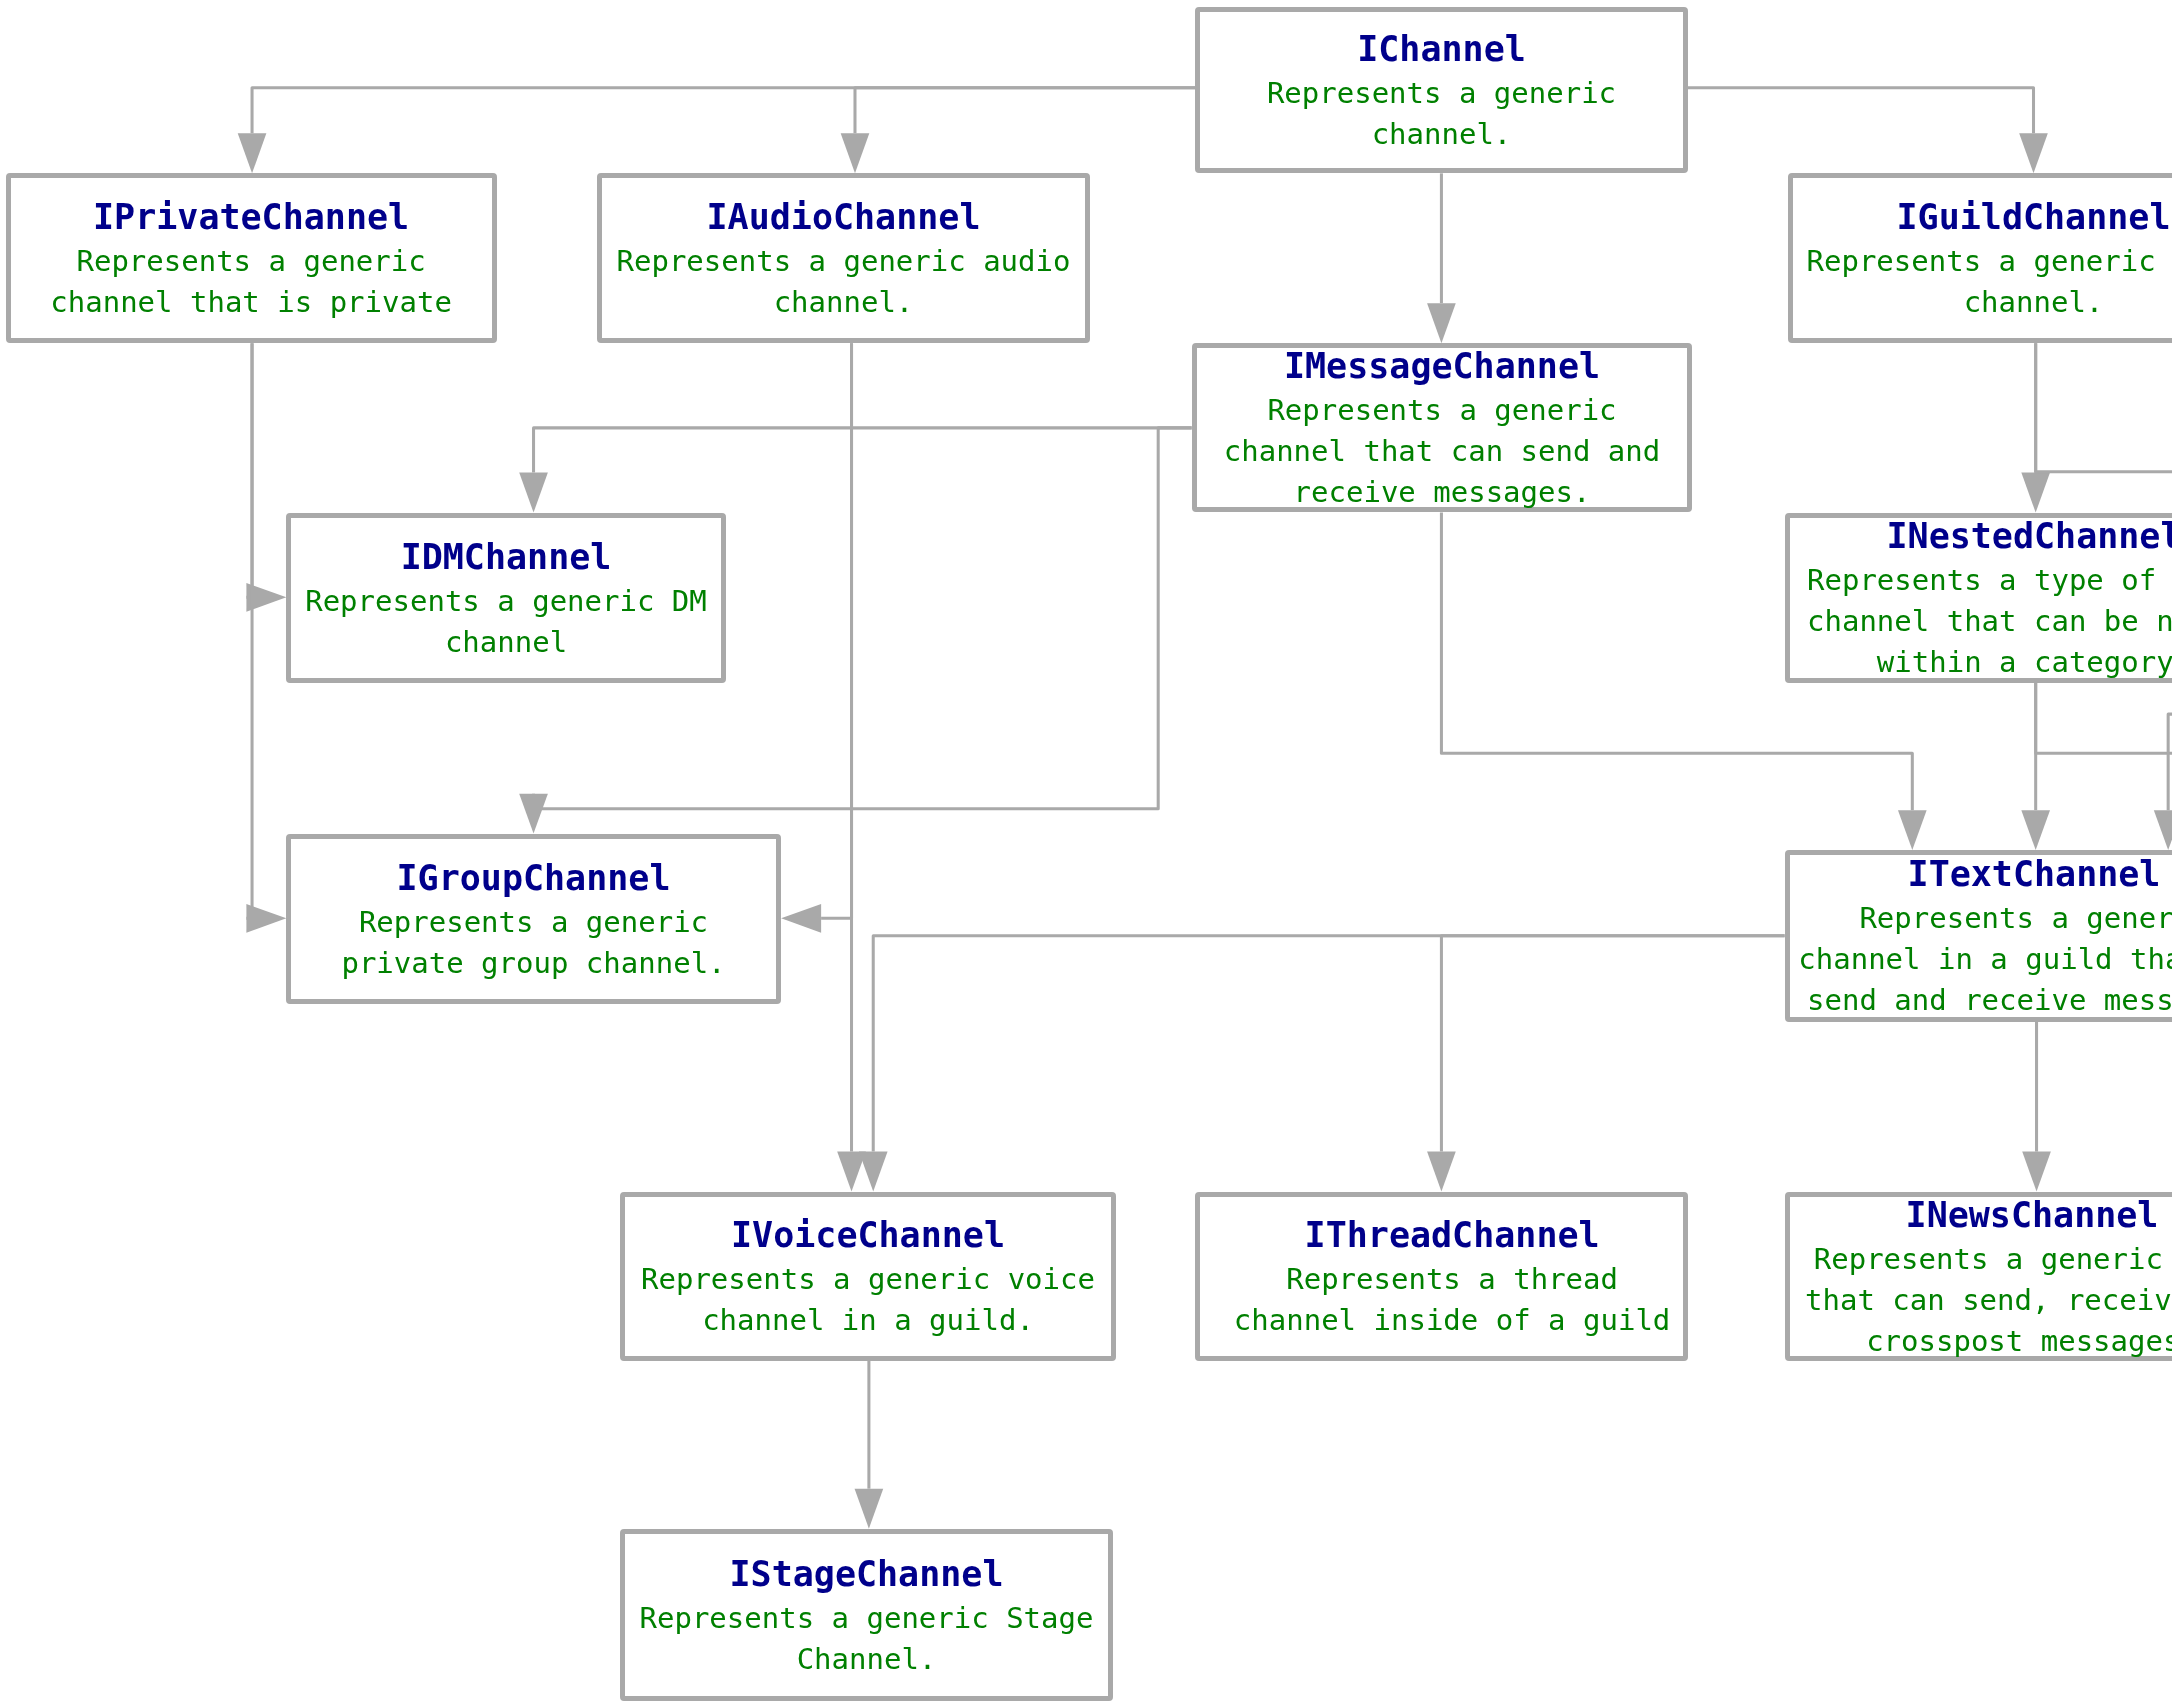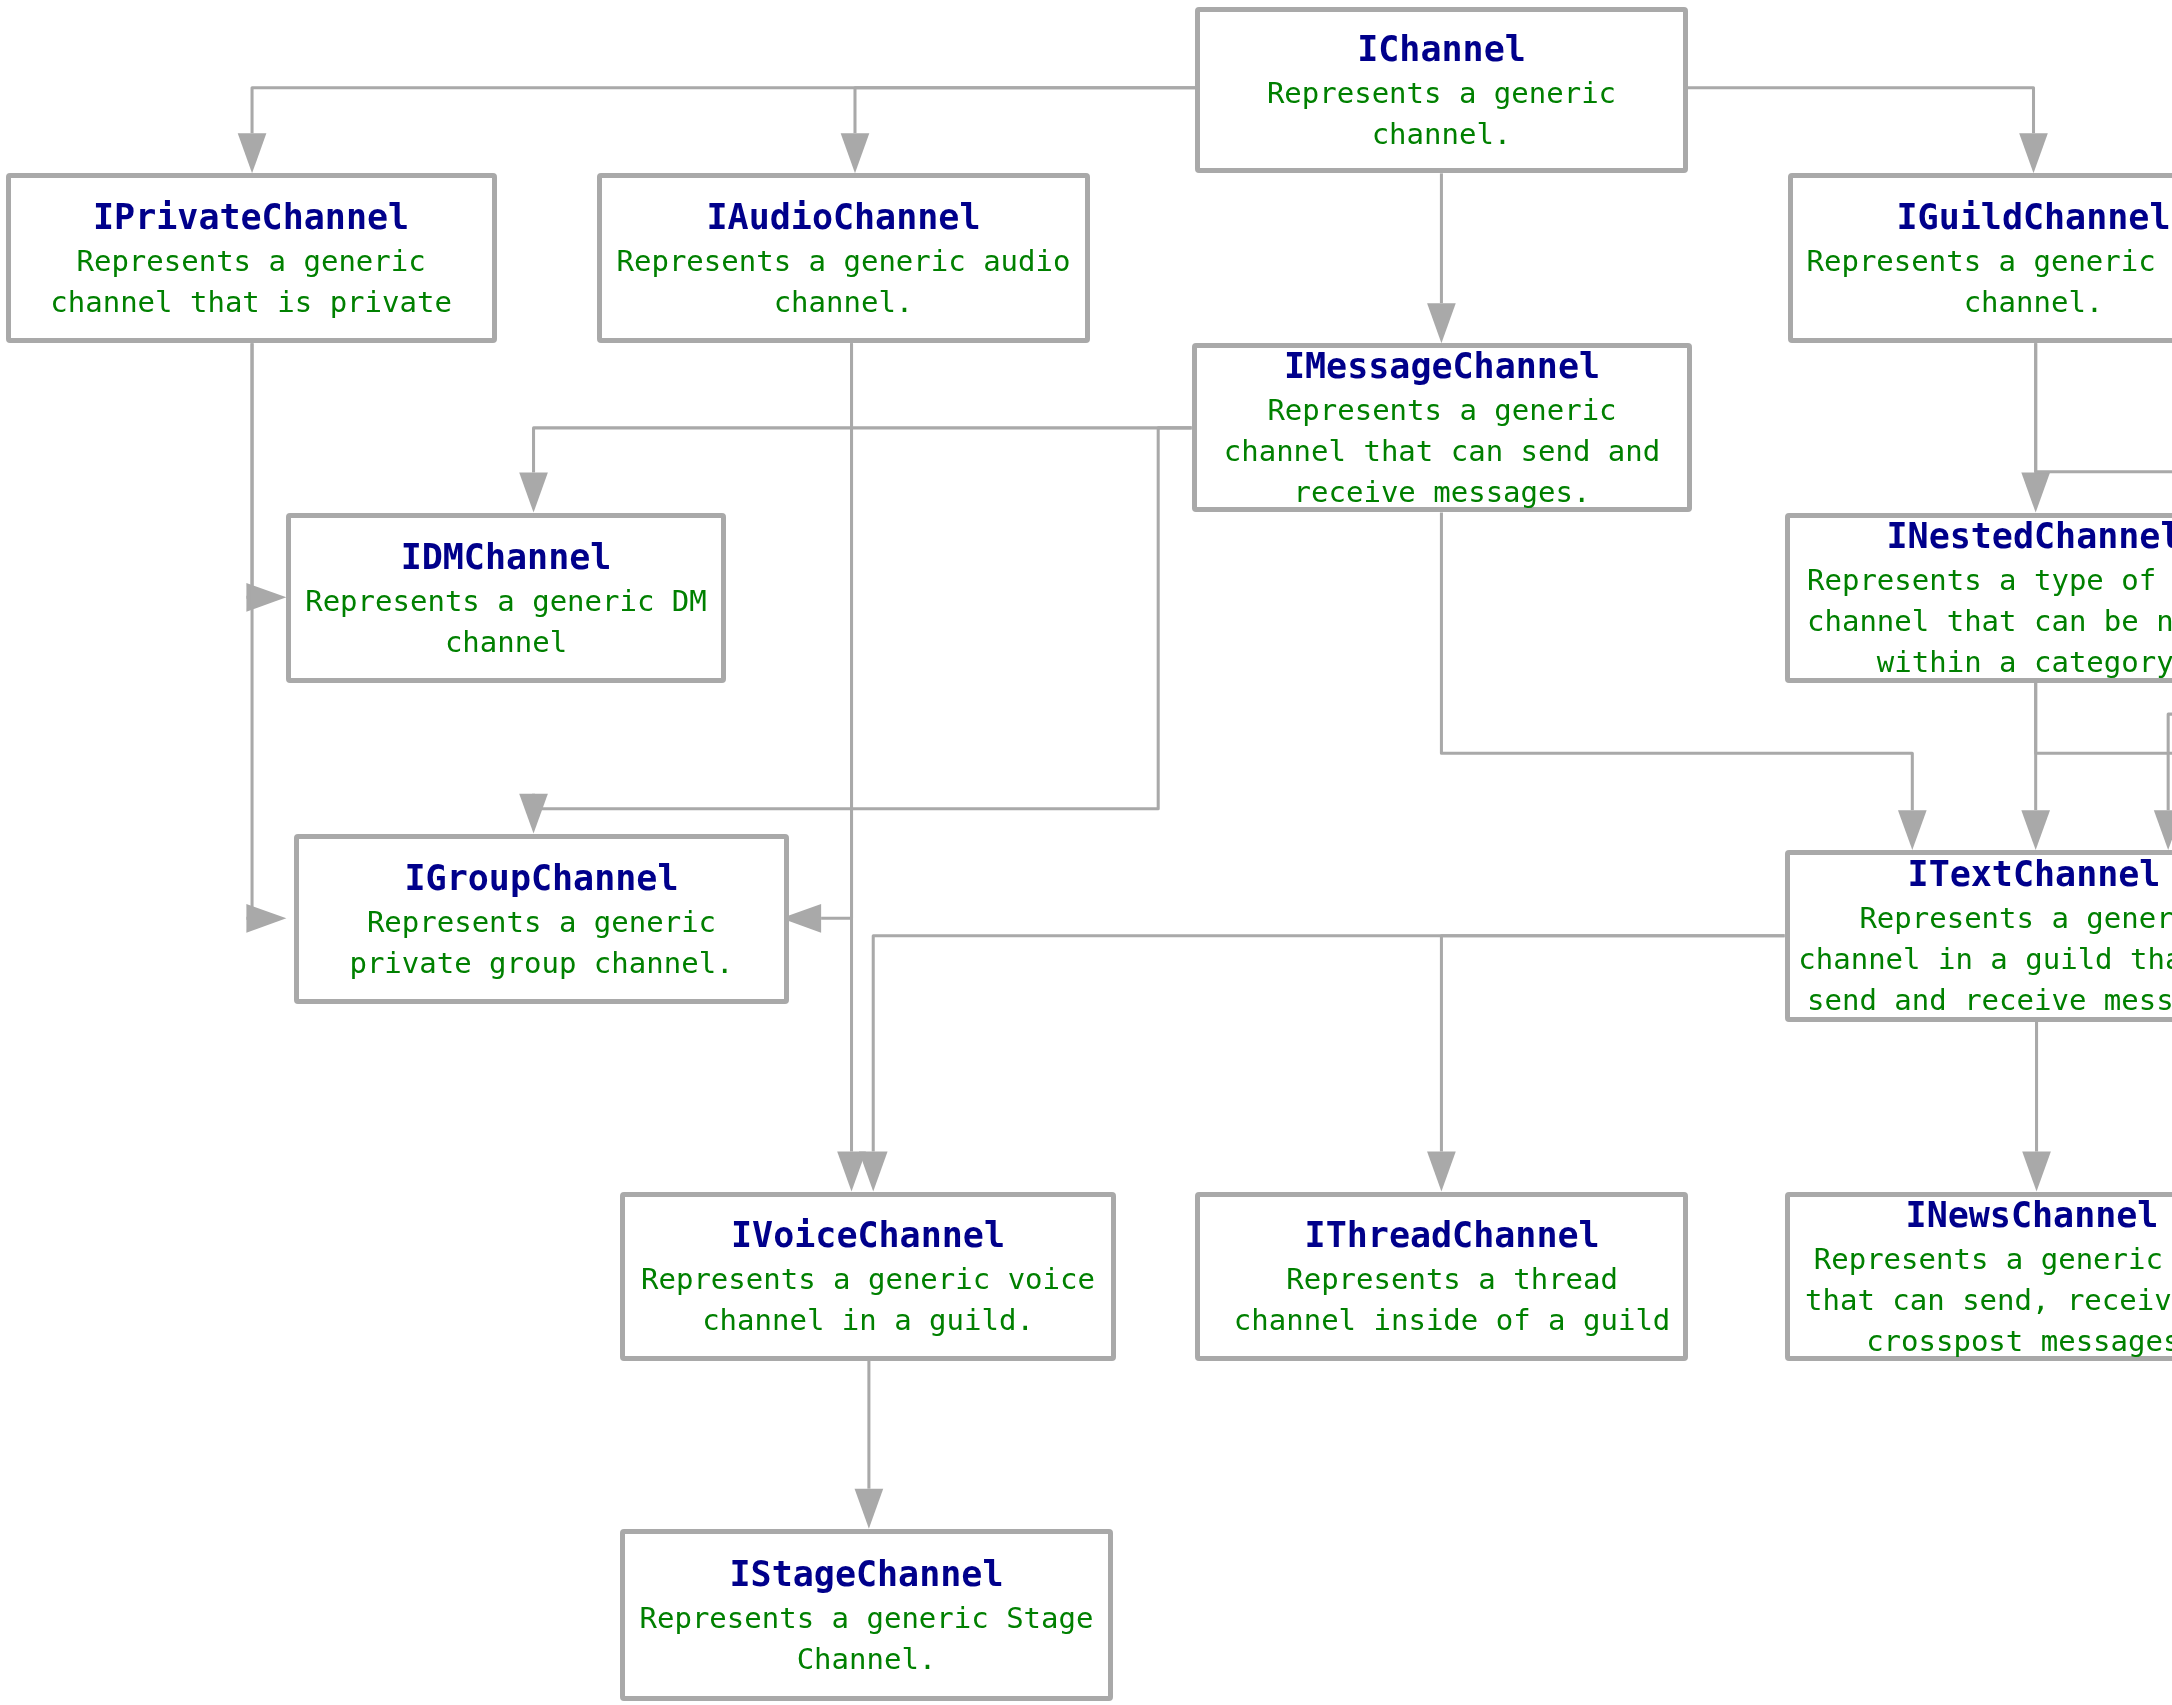--- a/index.html
+++ b/index.html
@@ -119,21 +119,21 @@
   </div>
   <div class="node" style="left: 286px; top: 513px; width: 440px; height: 170px;">
     <div class="node-title">IDMChannel</div>
     <div class="node-desc">Represents a generic DM channel</div>
   </div>
   <div class="node" style="left: 1785px; top: 513px; width: 498px; height: 170px;">
     <div class="node-title">INestedChannel</div>
     <div class="node-desc">Represents a type of guild channel that can be nested within a category.</div>
   </div>
 
-  <div class="node" style="left: 286px; top: 834px; width: 495px; height: 170px; margin-left: 8px;">
+  <div class="node" style="left: 286px; top: 834px; width: 495px; height: 170px;">
     <div class="node-title">IGroupChannel</div>
     <div class="node-desc">Represents a generic private group channel.</div>
   </div>
   <div class="node" style="left: 1785px; top: 850px; width: 498px; height: 172px;">
     <div class="node-title">ITextChannel</div>
     <div class="node-desc">Represents a generic channel in a guild that can send and receive messages.</div>
   </div>
 
   <div class="node" style="left: 620px; top: 1192px; width: 496px; height: 169px;">
     <div class="node-title">IVoiceChannel</div>

